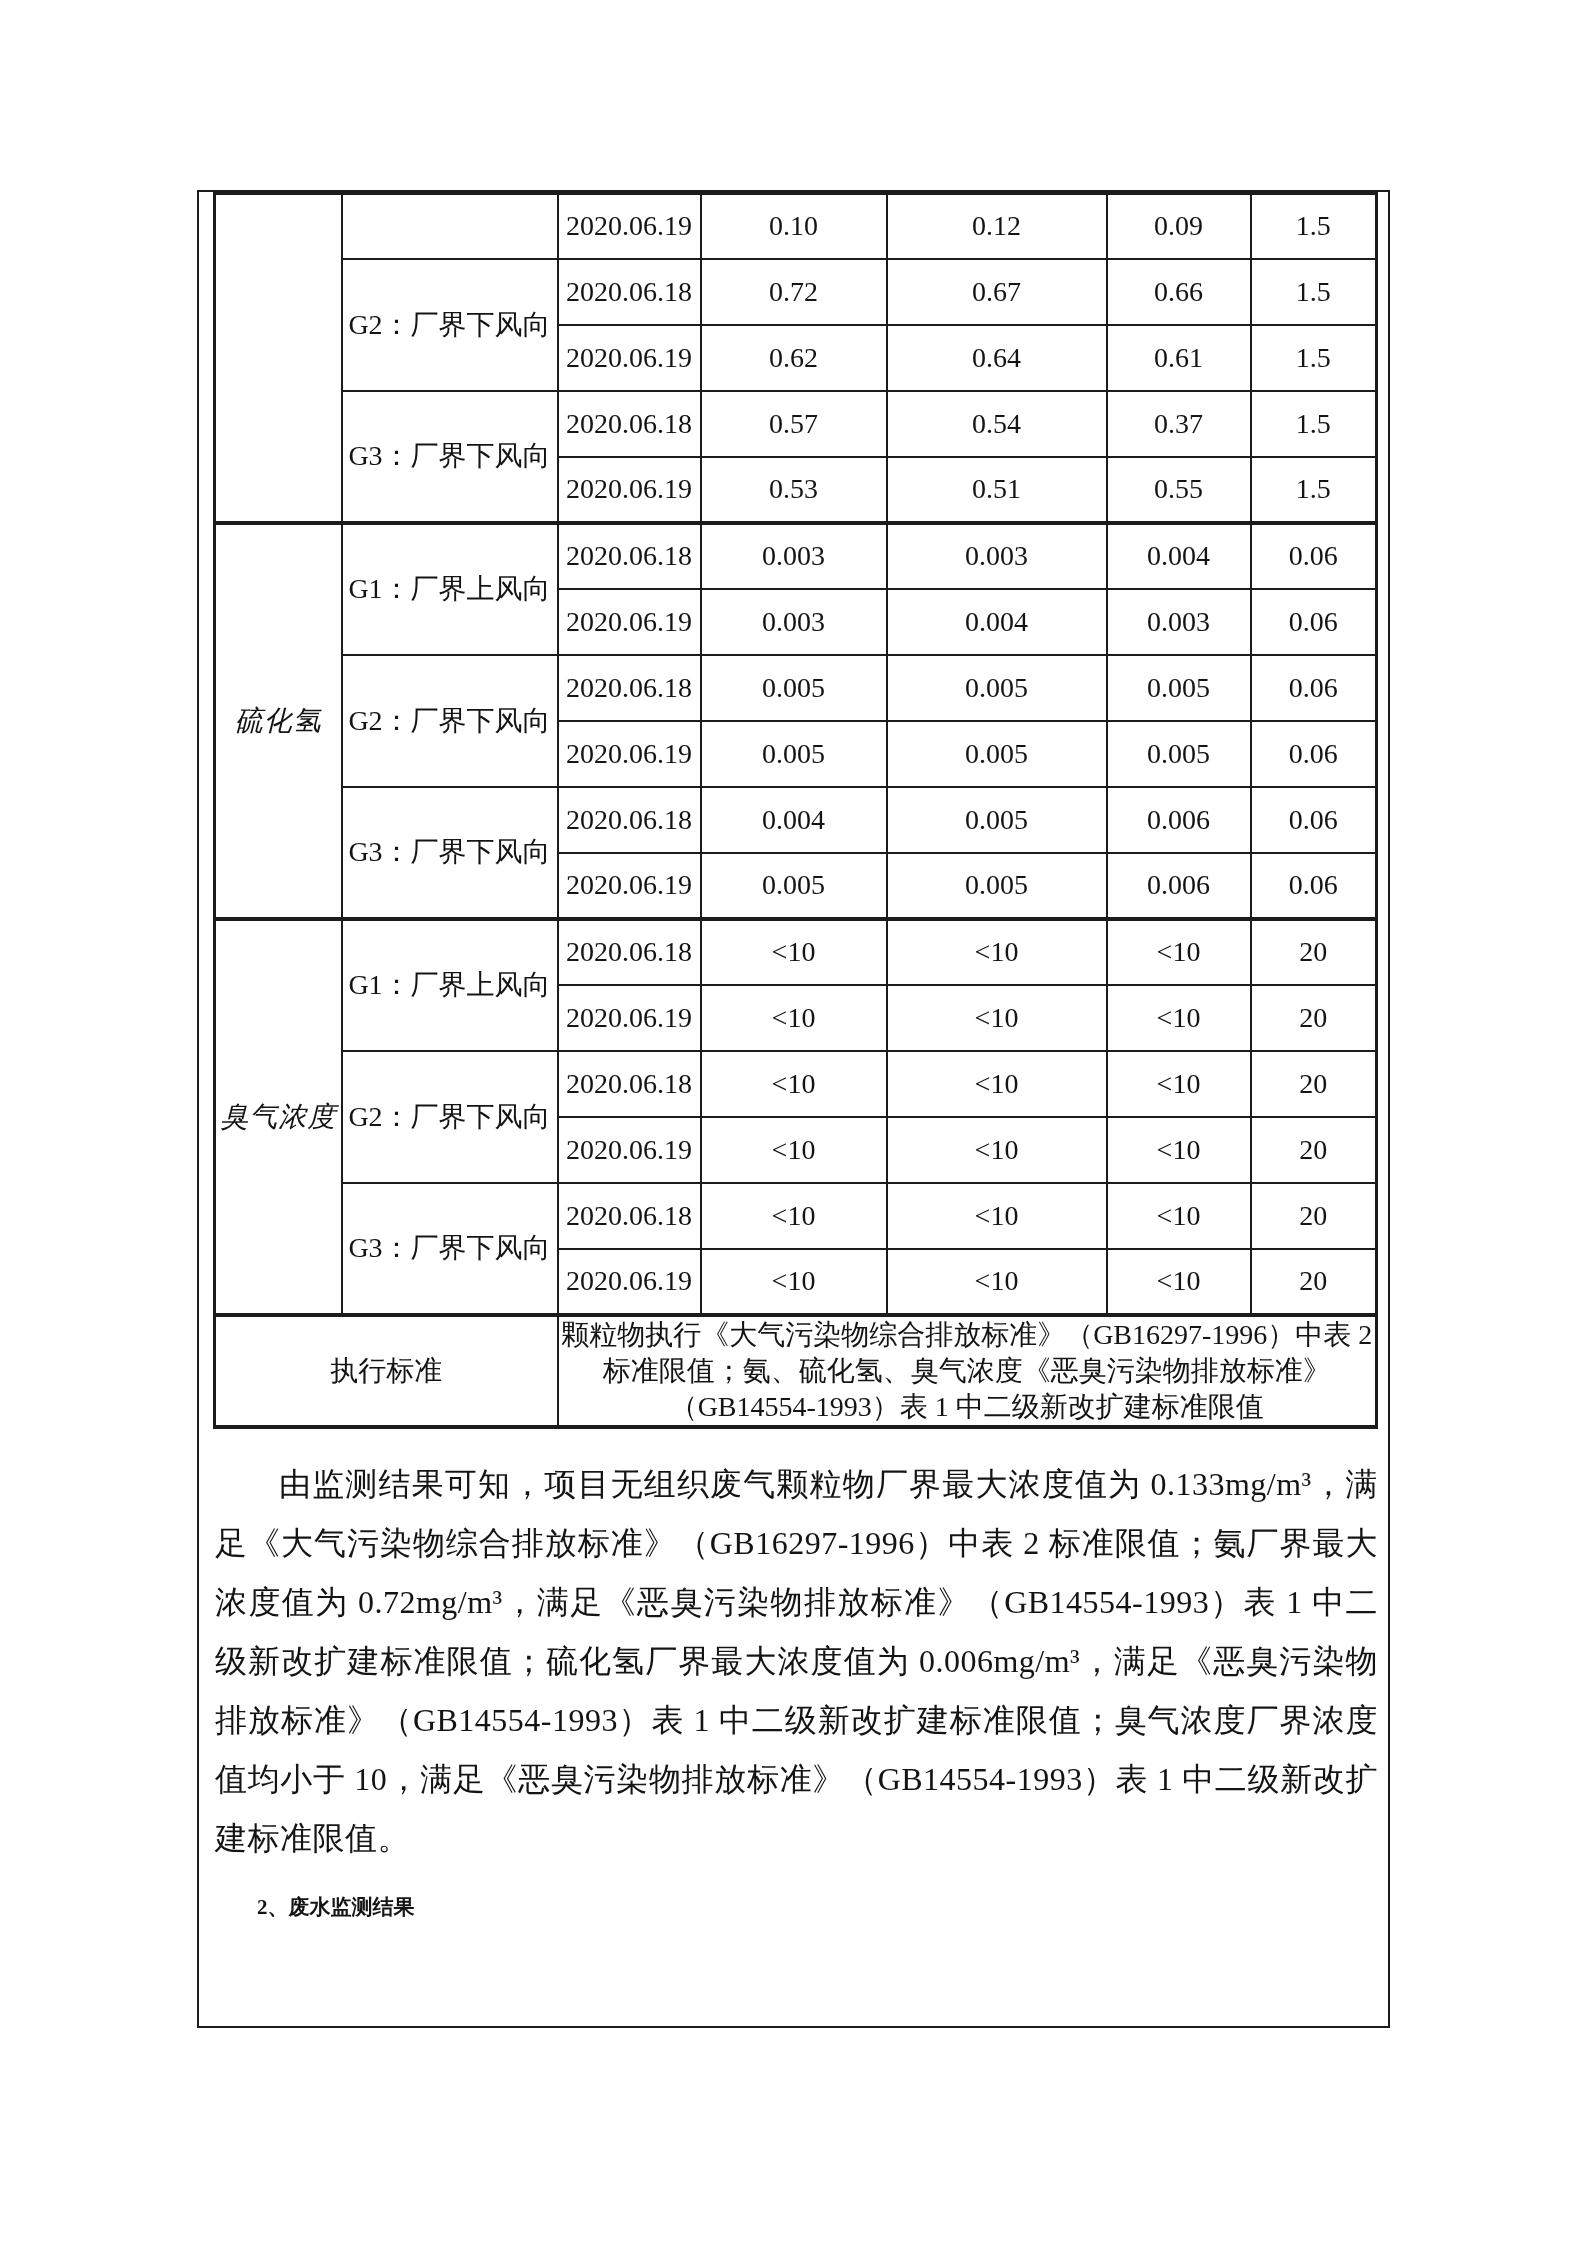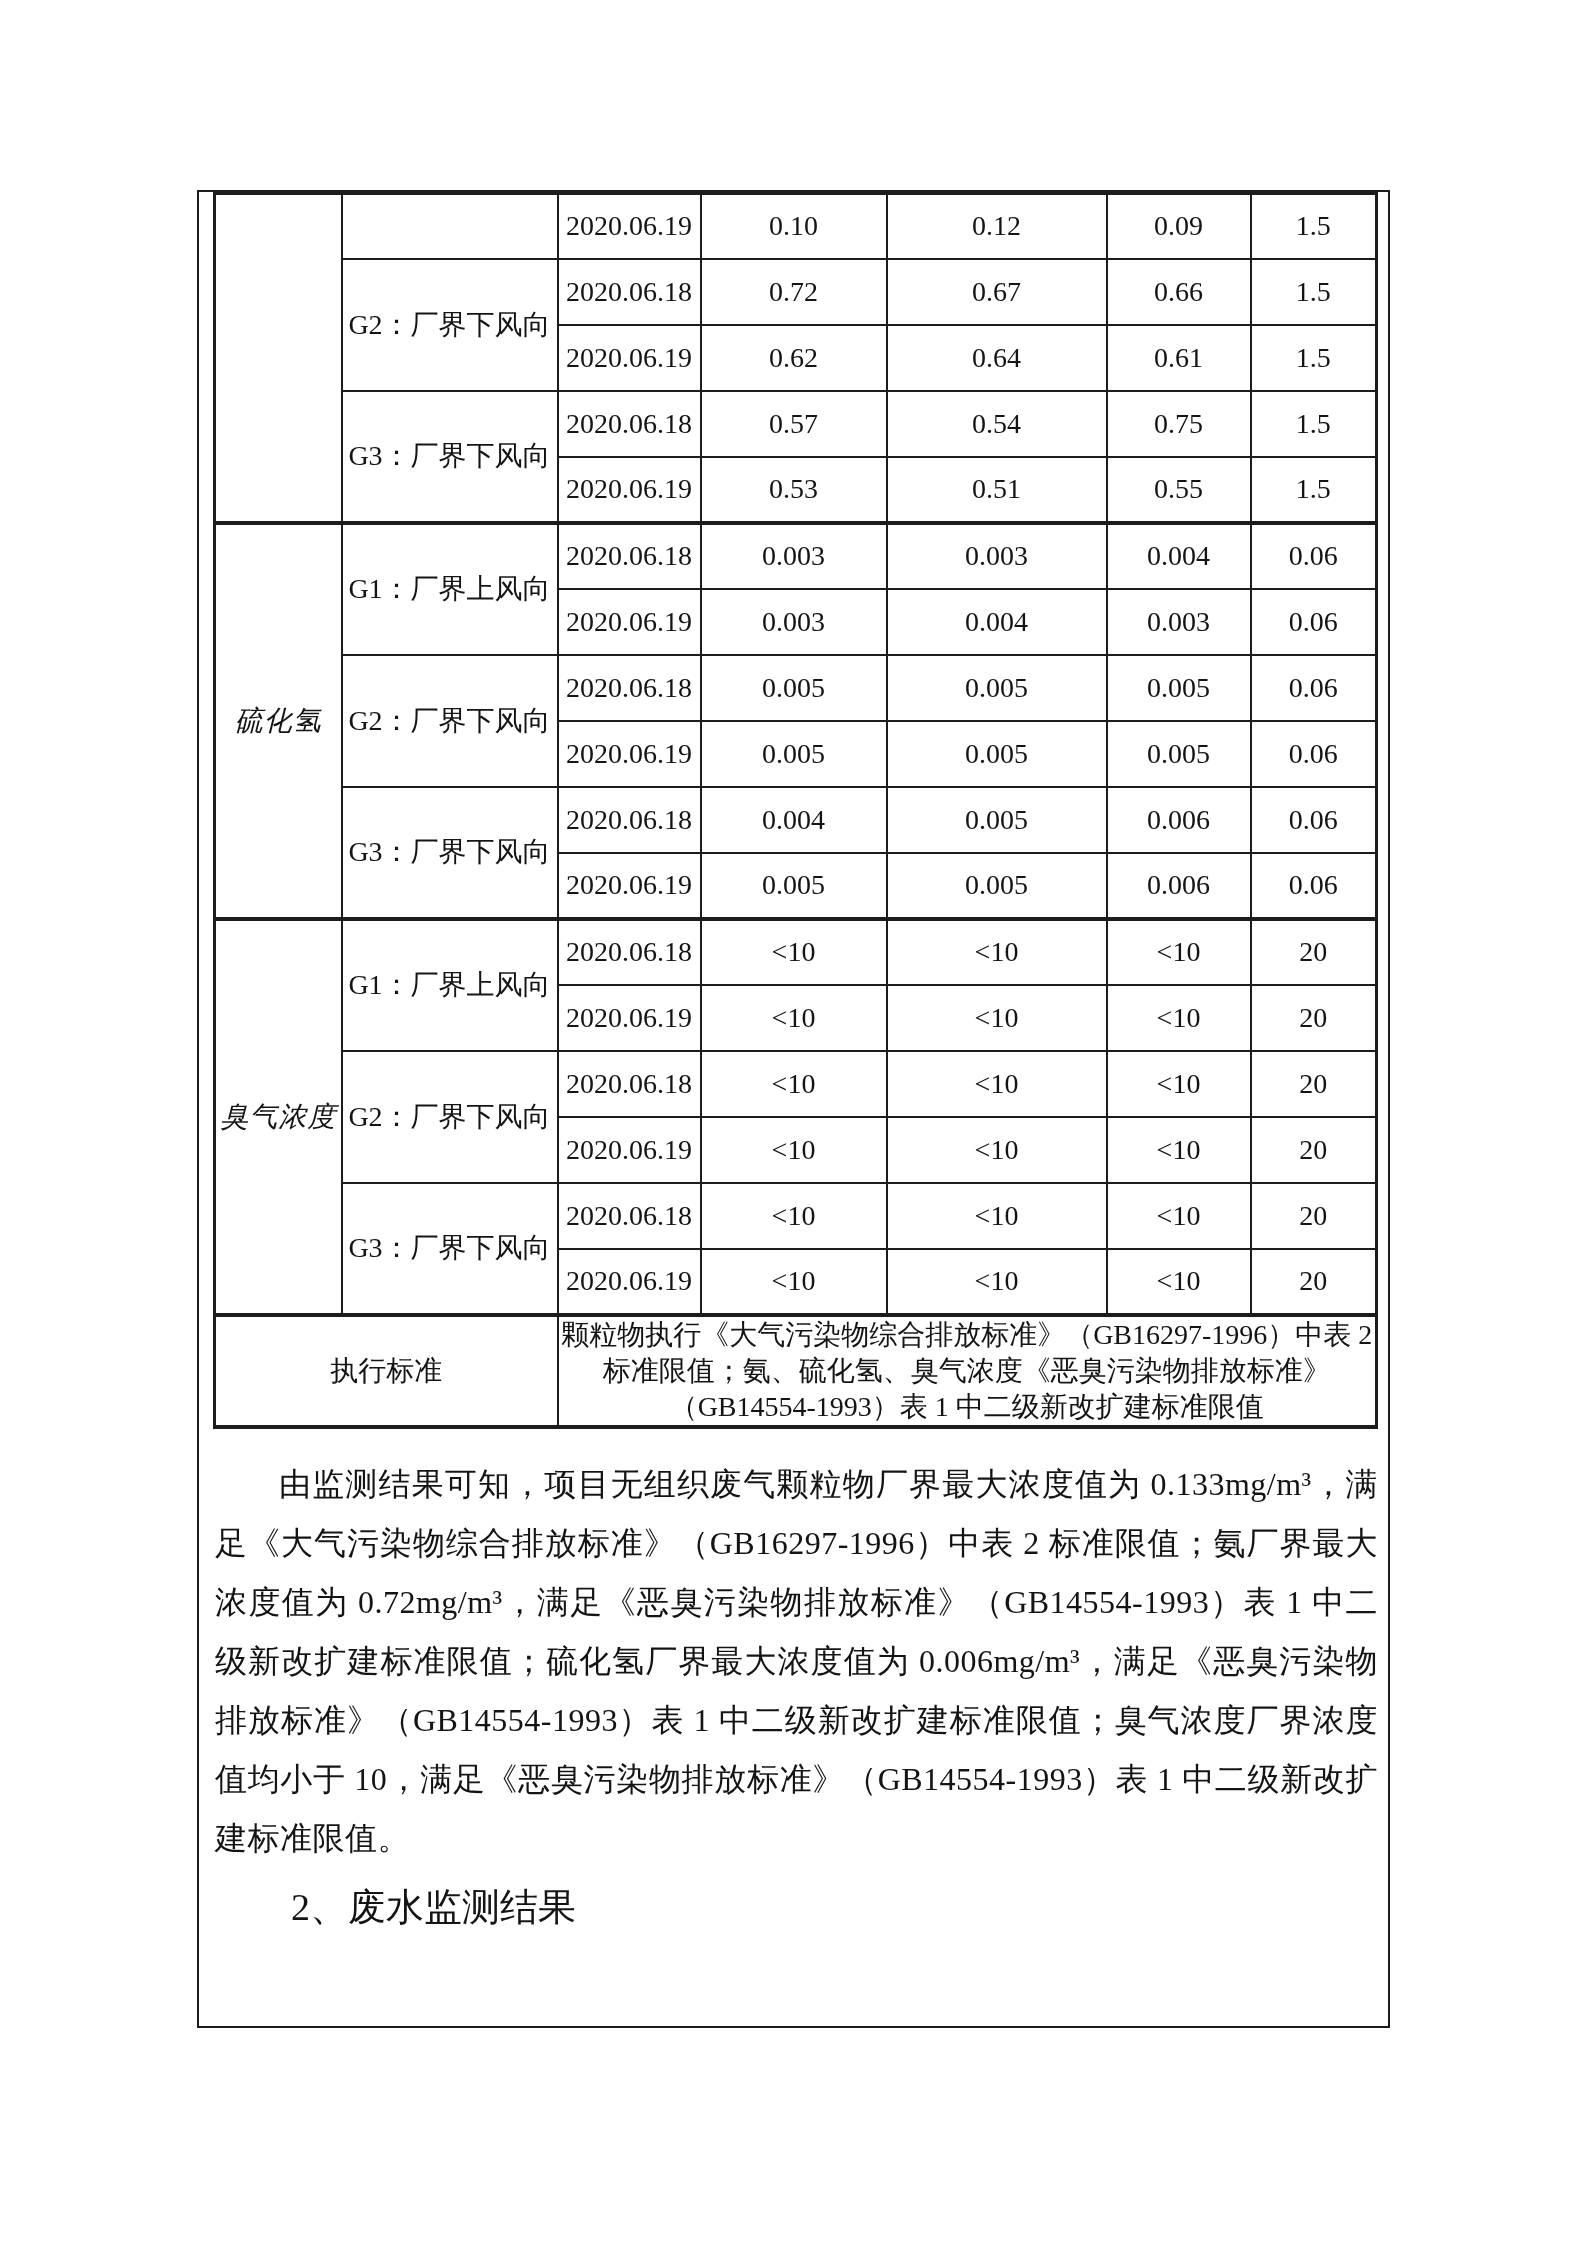--- a/index.html
+++ b/index.html
@@ -49,22 +49,22 @@
     margin:26px 10px 0 16px;
     font-size:32px;
     line-height:59px;
     text-align:justify;
     text-indent:2em;
     letter-spacing:0.5px;
   }
   .heading{
     margin:16px 10px 0 16px;
     padding-left:2em;
-    font-size:38px;
-    font-weight:normal;
+    font-size:21px;
+    font-weight:bold;
     line-height:46px;
   }
   .para-2{margin-top:22px;}
   .pageno{
     position:absolute;
     left:0;right:0;top:2112px;
     text-align:center;
     font-family:"Liberation Sans","DejaVu Sans",sans-serif;
     font-size:27px;
     font-weight:600;
@@ -110,21 +110,21 @@
             <td class="val-cell">0.62</td>
             <td class="val-cell">0.64</td>
             <td class="val-cell">0.61</td>
             <td class="val-cell">1.5</td>
           </tr>
           <tr>
             <td class="loc-cell" rowspan="2">G3：厂界下风向</td>
             <td class="date-cell">2020.06.18</td>
             <td class="val-cell">0.57</td>
             <td class="val-cell">0.54</td>
-            <td class="val-cell">0.75</td>
+            <td class="val-cell">0.37</td>
             <td class="val-cell">1.5</td>
           </tr>
           <tr>
             <td class="date-cell">2020.06.19</td>
             <td class="val-cell">0.53</td>
             <td class="val-cell">0.51</td>
             <td class="val-cell">0.55</td>
             <td class="val-cell">1.5</td>
           </tr>
           <tr class="sec-start">

